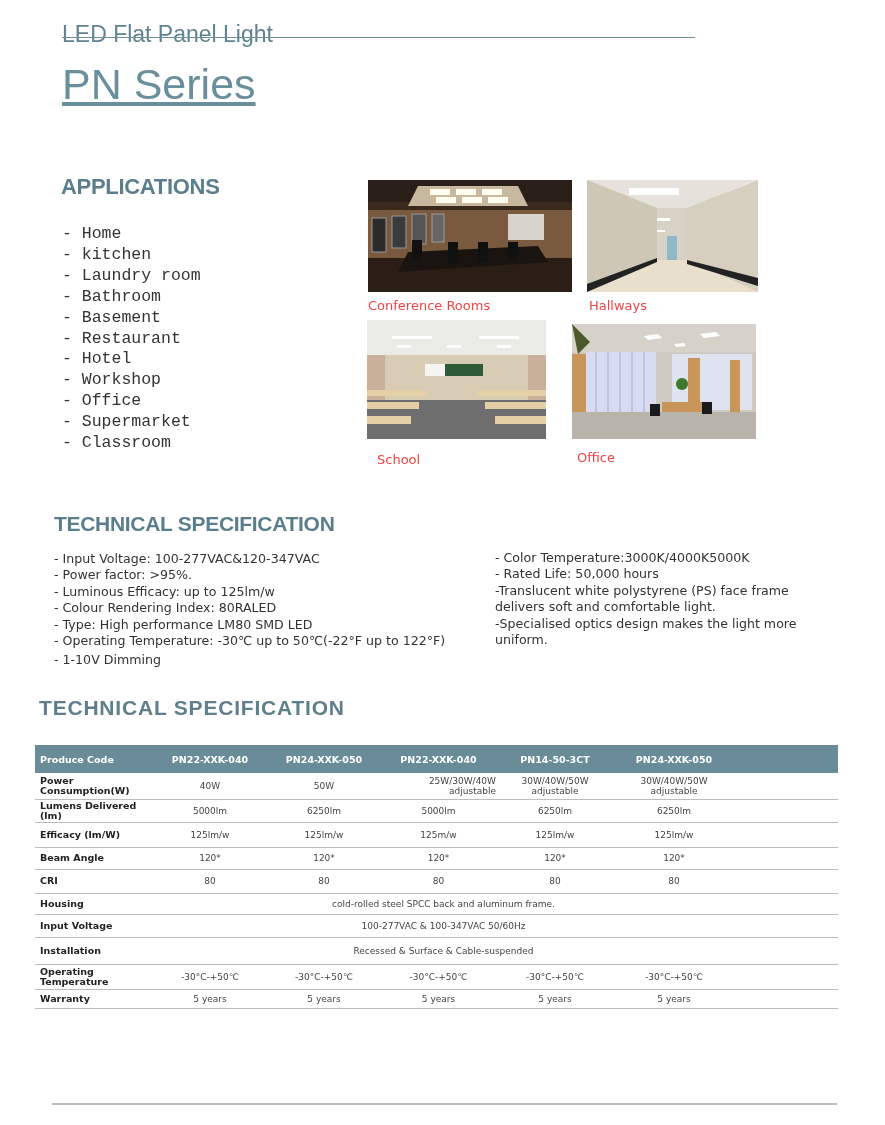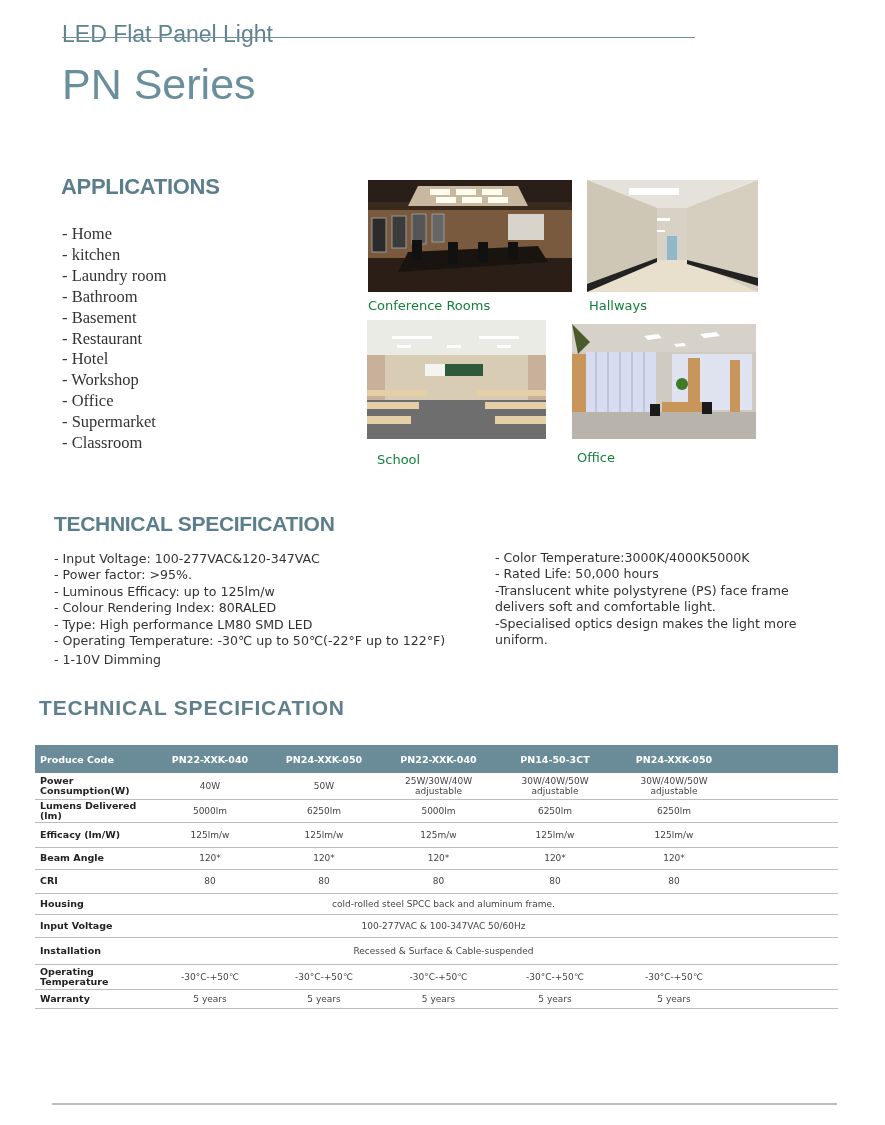--- a/index.html
+++ b/index.html
@@ -2,32 +2,32 @@
 <html><head>
 <meta charset="utf-8">
 <style>
   html, body { margin: 0; padding: 0; background: #ffffff; }
   body { width: 885px; height: 1125px; position: relative; overflow: hidden;
          font-family: "Liberation Sans", sans-serif; color: #333; }
   .abs { position: absolute; }
 
   .header-sub { left: 62px; top: 21px; font-size: 23px; color: #5f8391; letter-spacing: 0; }
   .header-rule { left: 62px; top: 37px; width: 633px; height: 1px; background: #6f8f98; }
-  .page-title { left: 62px; top: 60px; font-size: 43px; color: #6a8f9c; }
+  .page-title { left: 62px; top: 60px; font-size: 43px; color: #6a8f9c; text-decoration: underline; }
 
   .sec-title { font-weight: bold; color: #5b7e8c; font-size: 22px; letter-spacing: -0.3px; }
   .sec-title.t2 { font-size: 21px; }
   .sec-title.t3 { font-size: 21px; letter-spacing: 0.8px; color: #5e7f8b; }
 
-  .app-list { left: 62px; top: 224px; font-family: Liberation Serif, serif; font-size: 16.5px;
+  .app-list { left: 62px; top: 224px; font-family: Liberation Mono, monospace; font-size: 16.5px;
               line-height: 20.9px; color: #333; list-style: none; margin: 0; padding: 0; }
   .app-list li::before { content: "- "; }
 
   .photo { position: absolute; overflow: hidden; }
-  .photo-caption { position: absolute; font-size: 13px; color: #15803d; font-family: "DejaVu Sans", sans-serif; }
+  .photo-caption { position: absolute; font-size: 13px; color: #ef4444; font-family: "DejaVu Sans", sans-serif; }
 
   .spec-list { font-family: "DejaVu Sans", sans-serif; font-size: 12.6px; color: #333; line-height: 16.4px;
                list-style: none; margin: 0; padding: 0; }
   .spec-list li { white-space: nowrap; }
 
   .tbl { left: 35px; top: 745px; width: 803px; border-collapse: collapse; font-family: "DejaVu Sans", sans-serif; }
   .tbl th { background: #6a8c99; color: #fff; font-size: 9.5px; height: 28px; padding: 0; text-align: center; font-weight: bold; }
   .tbl th.first { text-align: left; padding-left: 5px; }
   .tbl td { font-size: 9px; color: #444; text-align: center; padding: 0; border-bottom: 1.5px solid #bcbcbc; line-height: 10px; }
   .tbl td.label { text-align: left; font-weight: bold; color: #222; padding-left: 5px; font-size: 9.5px; margin-top: 12px; }
@@ -195,21 +195,21 @@
       <th>PN14-50-3CT</th>
       <th>PN24-XXK-050</th>
       <th></th>
     </tr>
   </thead>
   <tbody id="tbody">
       <tr style="height: 26px;">
         <td class="label" style="white-space: pre-line;">Power Consumption(W)</td>
         <td style="white-space: pre-line;">40W</td>
         <td style="white-space: pre-line;">50W</td>
-        <td style="white-space: pre-line;">25W/30W/40W
+        <td style="white-space: pre-line; text-align: right;">25W/30W/40W
 adjustable</td>
         <td style="white-space: pre-line;">30W/40W/50W
 adjustable</td>
         <td style="white-space: pre-line;">30W/40W/50W
 adjustable</td>
         <td></td>
       </tr>
       <tr style="height: 23px;">
         <td class="label" style="white-space: pre-line;">Lumens Delivered (lm)</td>
         <td style="white-space: pre-line;">5000lm</td>

